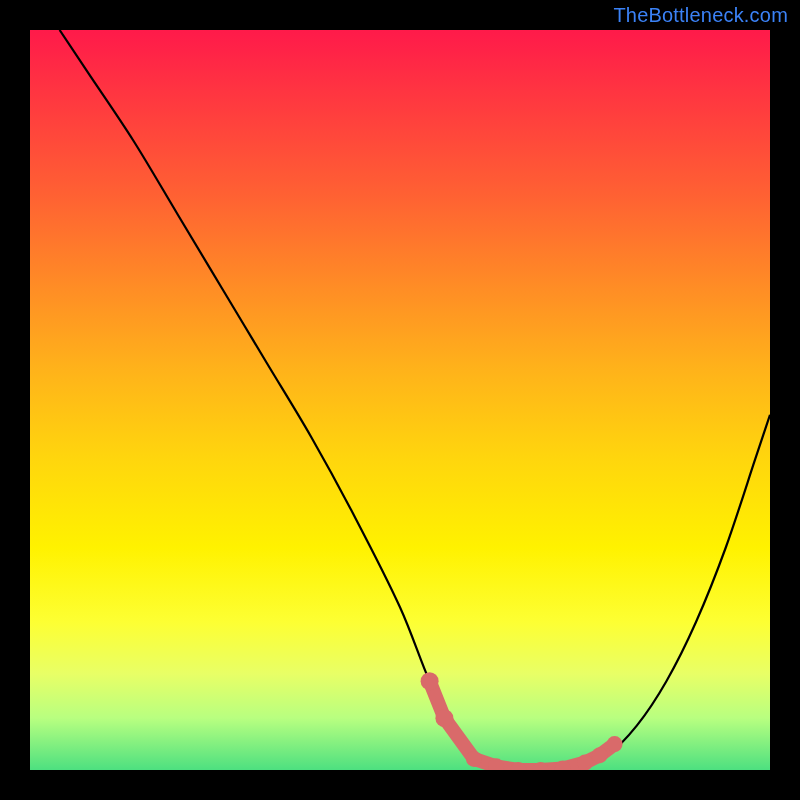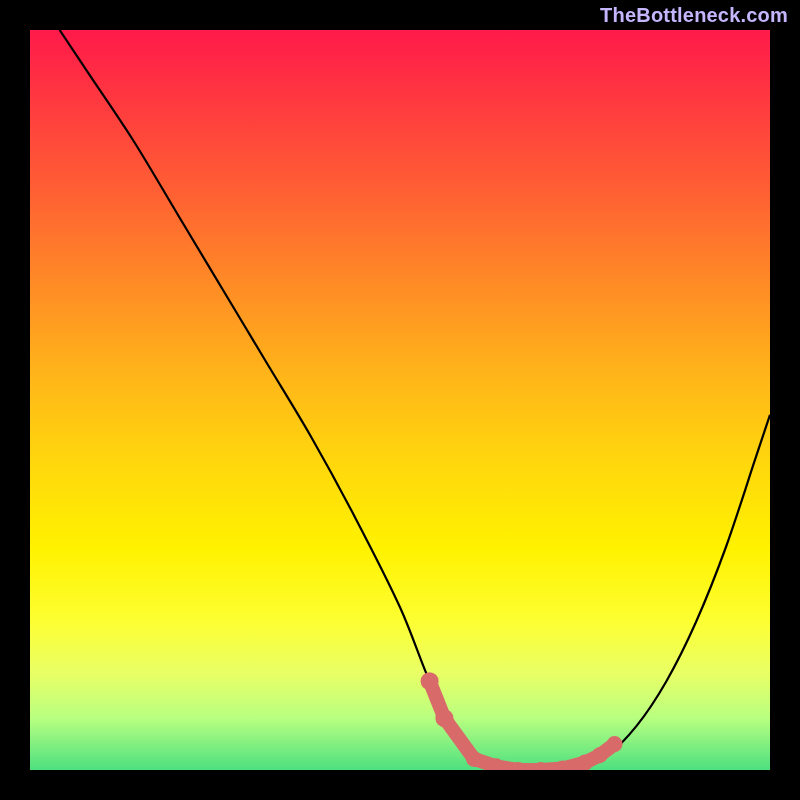--- a/index.html
+++ b/index.html
@@ -8,23 +8,23 @@
     background: #000;
     width: 800px;
     height: 800px;
     position: relative;
     font-family: Arial, Helvetica, sans-serif;
   }
   .watermark {
     position: absolute;
     top: 4px;
     right: 12px;
-    color: #c4b5fd;
+    color: #3b82f6;
     font-size: 20px;
-    font-weight: bold;
+    font-weight: normal;
     letter-spacing: 0.2px;
   }
   .chart-area {
     position: absolute;
     left: 30px;
     top: 30px;
     width: 740px;
     height: 740px;
   }
   .gradient-bg {

